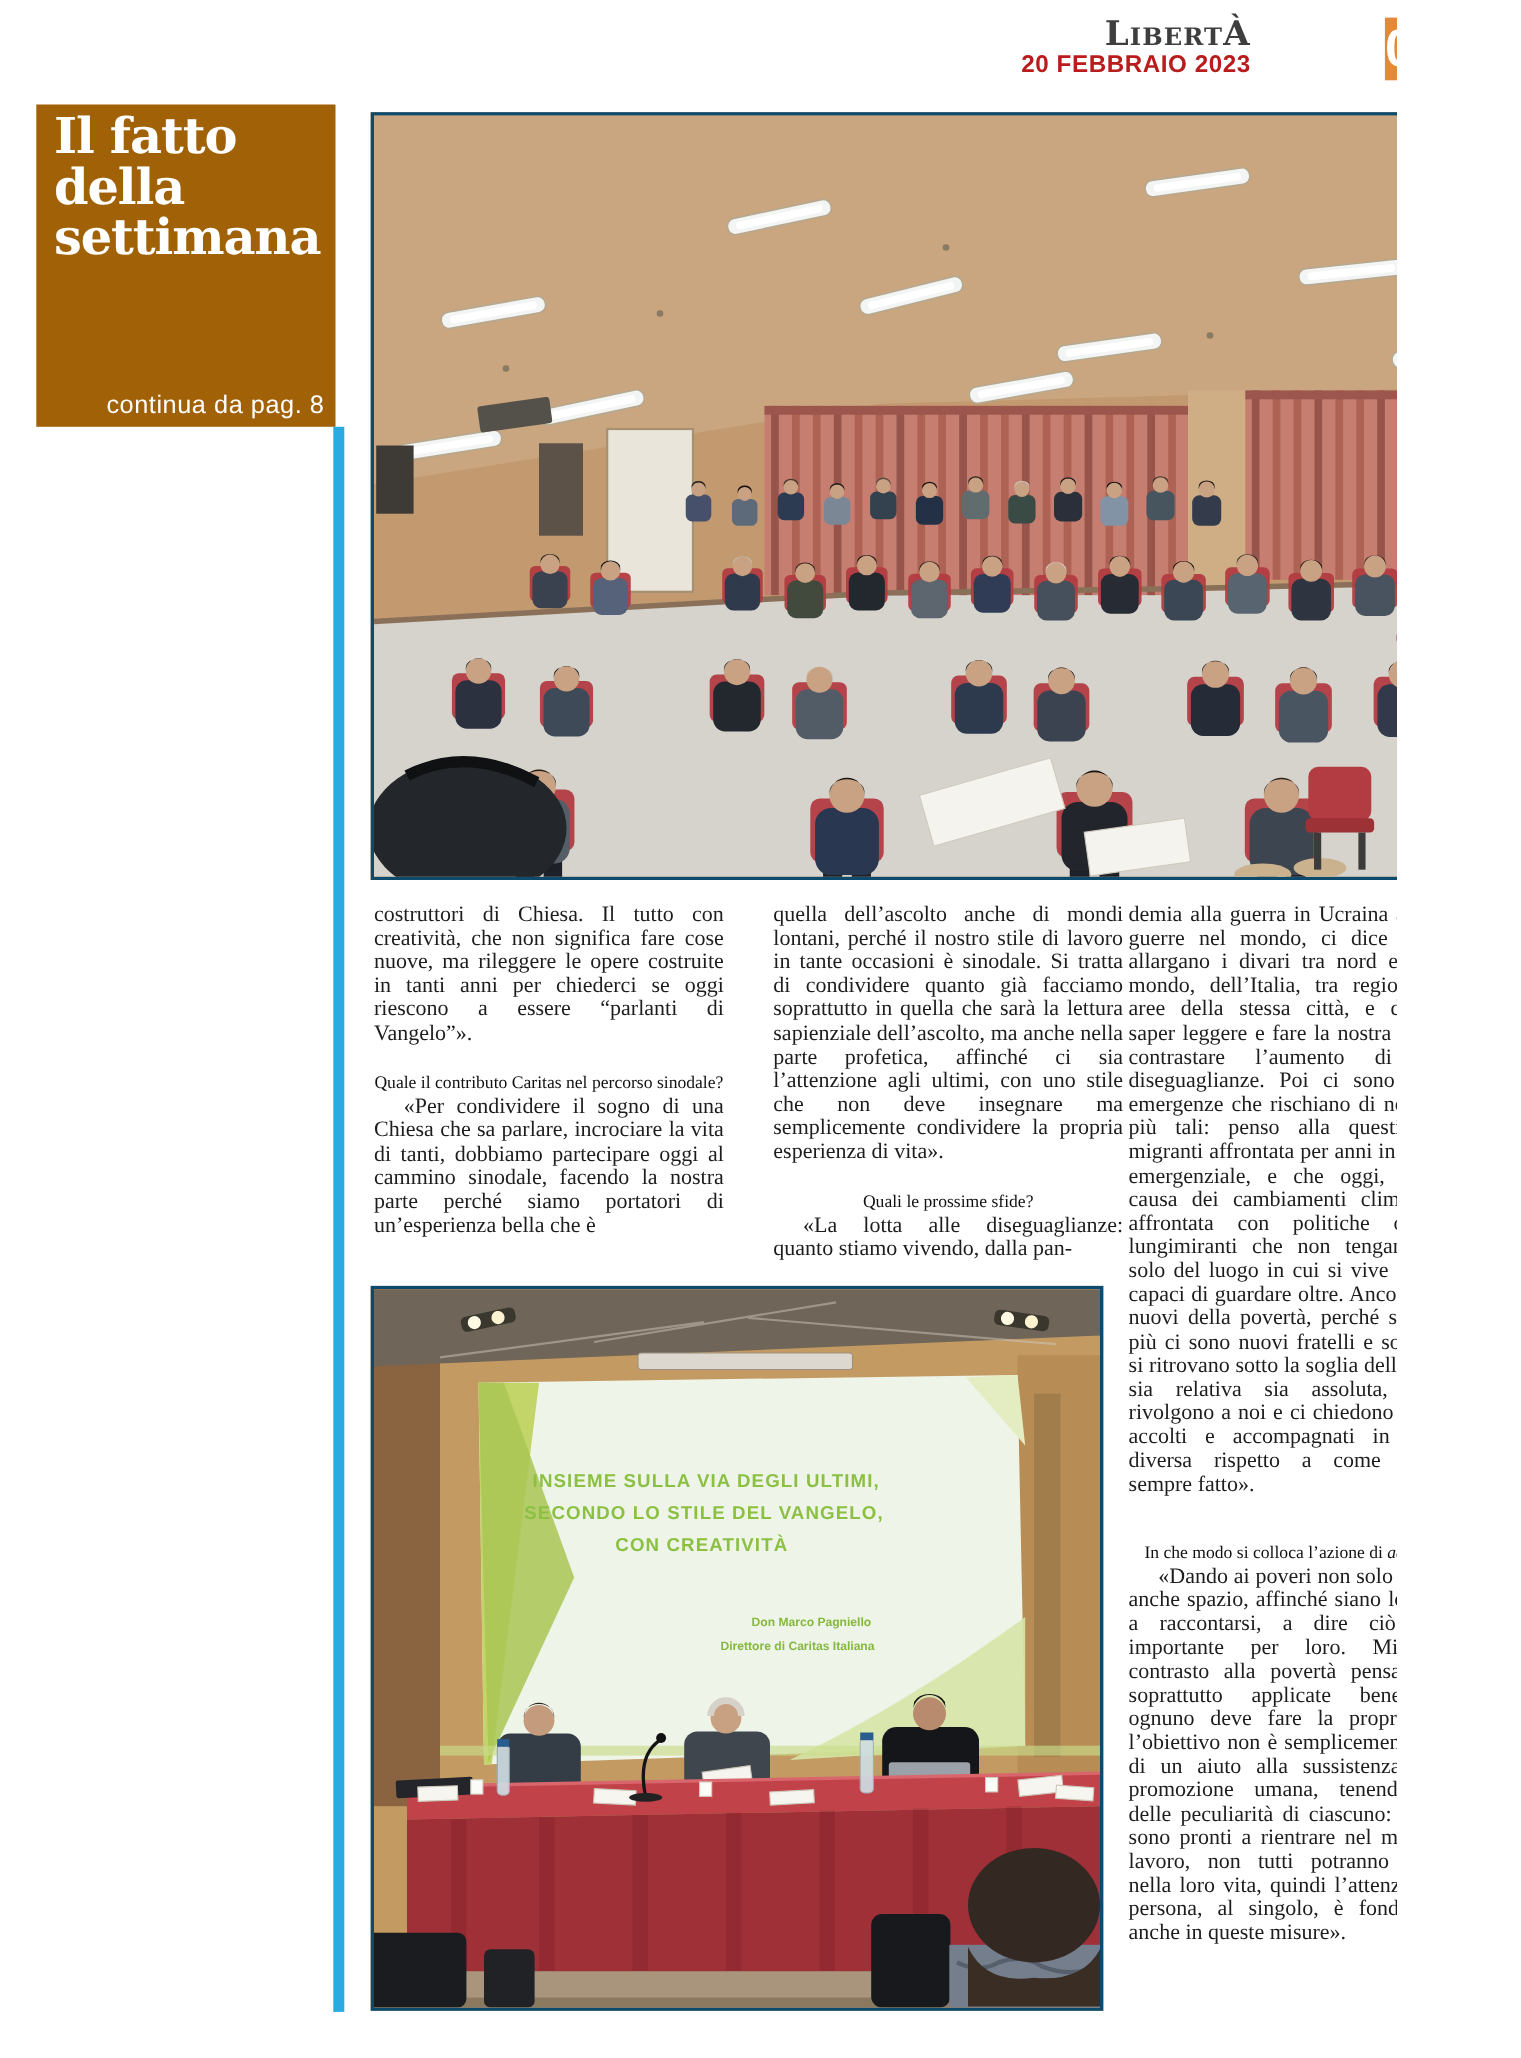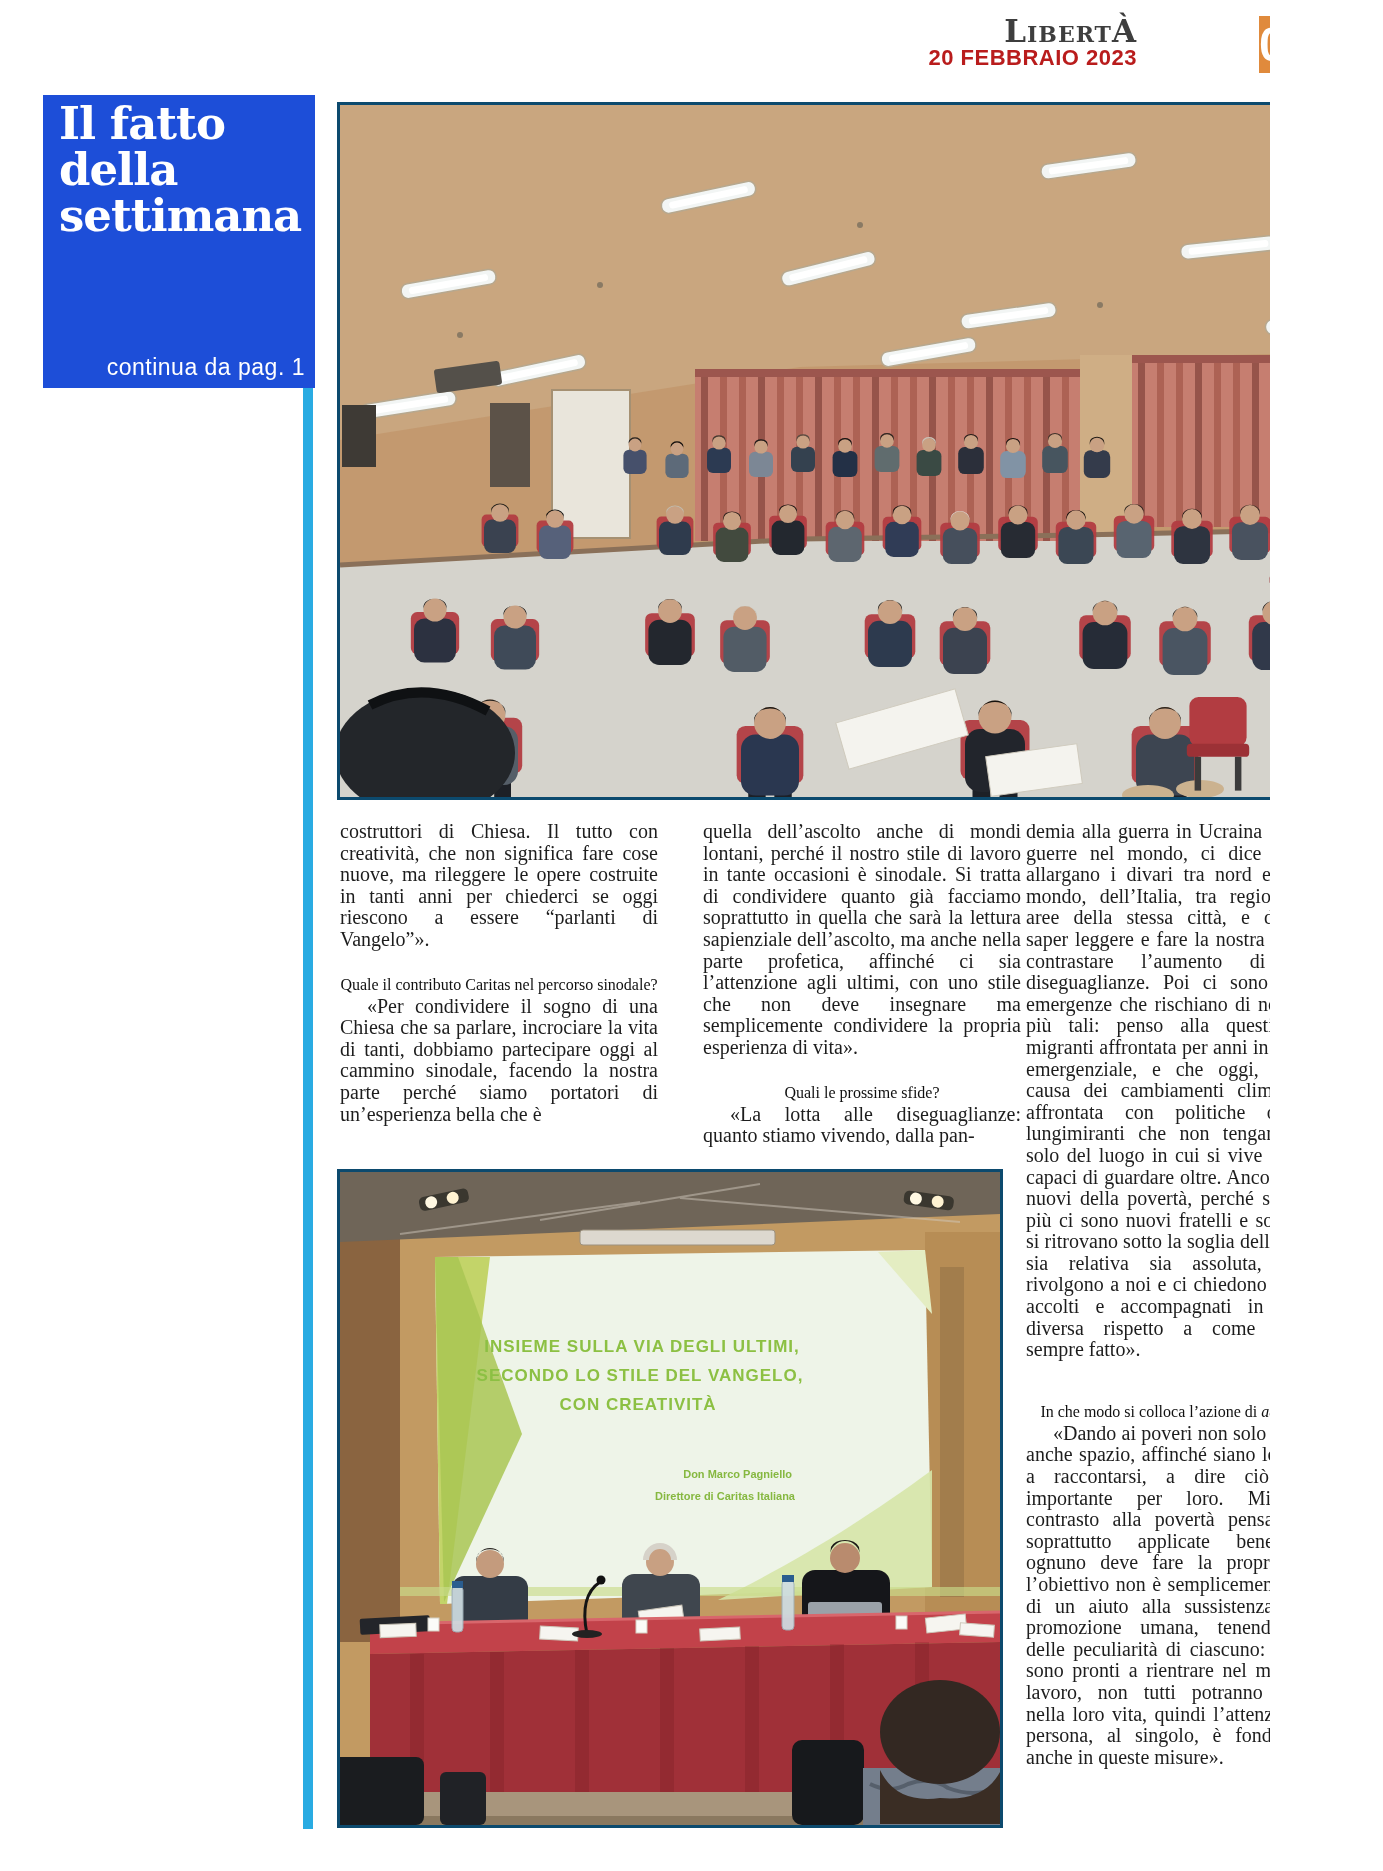--- a/index.html
+++ b/index.html
@@ -10,21 +10,21 @@
 .logo{position:absolute;top:16px;right:133px;font-family:"DejaVu Serif",serif;
   font-weight:bold;font-size:31px;line-height:31px;color:#3e3e3e;
   font-variant:small-caps;letter-spacing:1px}
 .date{position:absolute;top:46px;right:133px;font-family:"Liberation Sans",sans-serif;
   font-weight:bold;font-size:22px;line-height:24px;color:#b91c1c;letter-spacing:.5px}
 .badge{position:absolute;left:1259px;top:16px;width:74px;height:57px;background:#e08a3c;
   text-align:left}
 .badge span{font-family:"Liberation Sans",sans-serif;font-weight:bold;font-size:48px;
   line-height:57px;color:#fff;letter-spacing:1px}
 
-.feature{position:absolute;left:43px;top:95px;width:272px;height:293px;background:#1d4ed8}
+.feature{position:absolute;left:33px;top:95px;width:272px;height:293px;background:#a16207}
 .feature .title{position:absolute;left:16px;top:6px;color:#fff;white-space:pre-line;
   font-family:"DejaVu Serif",serif;font-weight:bold;font-size:45px;line-height:46px;
   letter-spacing:-1px}
 .feature .cont{position:absolute;right:10px;bottom:7px;color:#fff;
   font-family:"Liberation Sans",sans-serif;font-size:23px;letter-spacing:.5px}
 .vline{position:absolute;left:303px;top:388px;width:10px;height:1441px;background:#29abe2}
 
 .ph{position:absolute;border:3px solid #0c4a6e;background:#c9a67f}
 .ph svg{display:block;width:100%;height:100%}
 .ph1{left:337px;top:102px;width:1008px;height:698px}
@@ -48,21 +48,21 @@
   <div class="logo">LibertÀ</div>
   <div class="date">20 FEBBRAIO 2023</div>
   <div class="badge">
     <span>03</span>
   </div>
 
   <div class="feature">
     <div class="title">Il fatto
 della
 settimana</div>
-    <div class="cont">continua da pag. 1</div>
+    <div class="cont">continua da pag. 8</div>
   </div>
   <div class="vline"></div>
 
   <div class="ph ph1">
     <svg viewBox="0 0 1002 692" preserveAspectRatio="none">
       <polygon points="0,0 1002,0 1002,247 460,262 0,335" fill="#c9a67f"></polygon>
       <polygon points="0,335 460,262 1002,247 1002,424 740,430 460,434 0,460" fill="#c3996f"></polygon>
       <polygon points="0,460 460,434 740,430 1002,424 1002,692 0,692" fill="#d5d3cc"></polygon>
       <g id="p1-lights">
           <g transform="translate(20,300) rotate(-9)">

